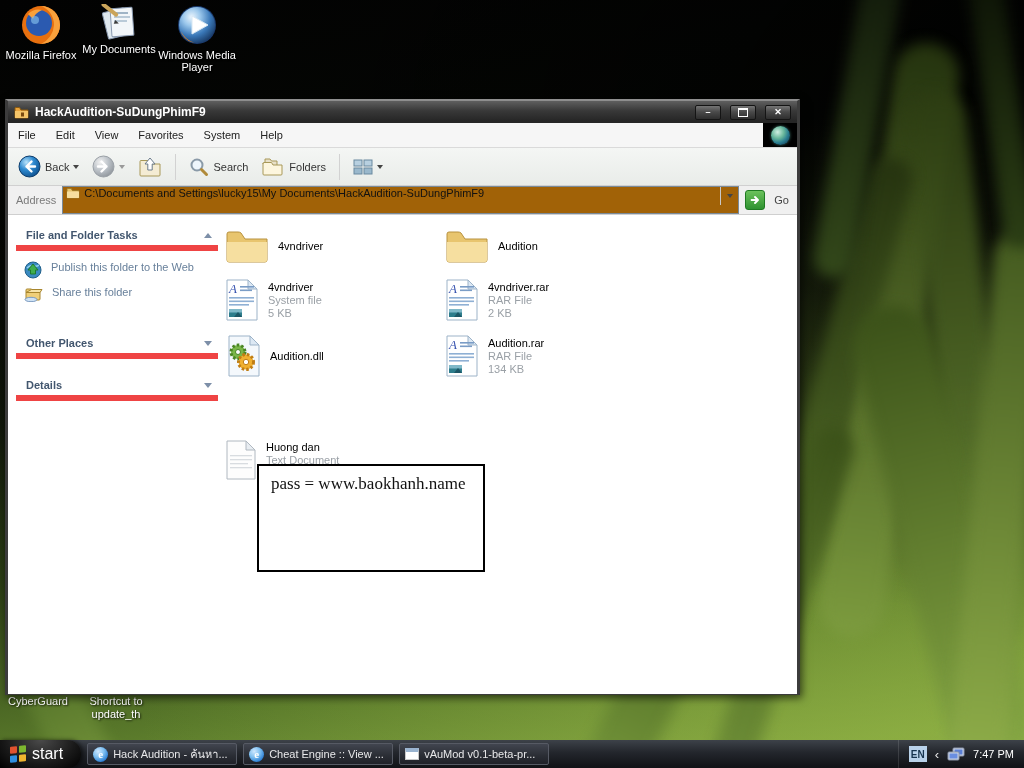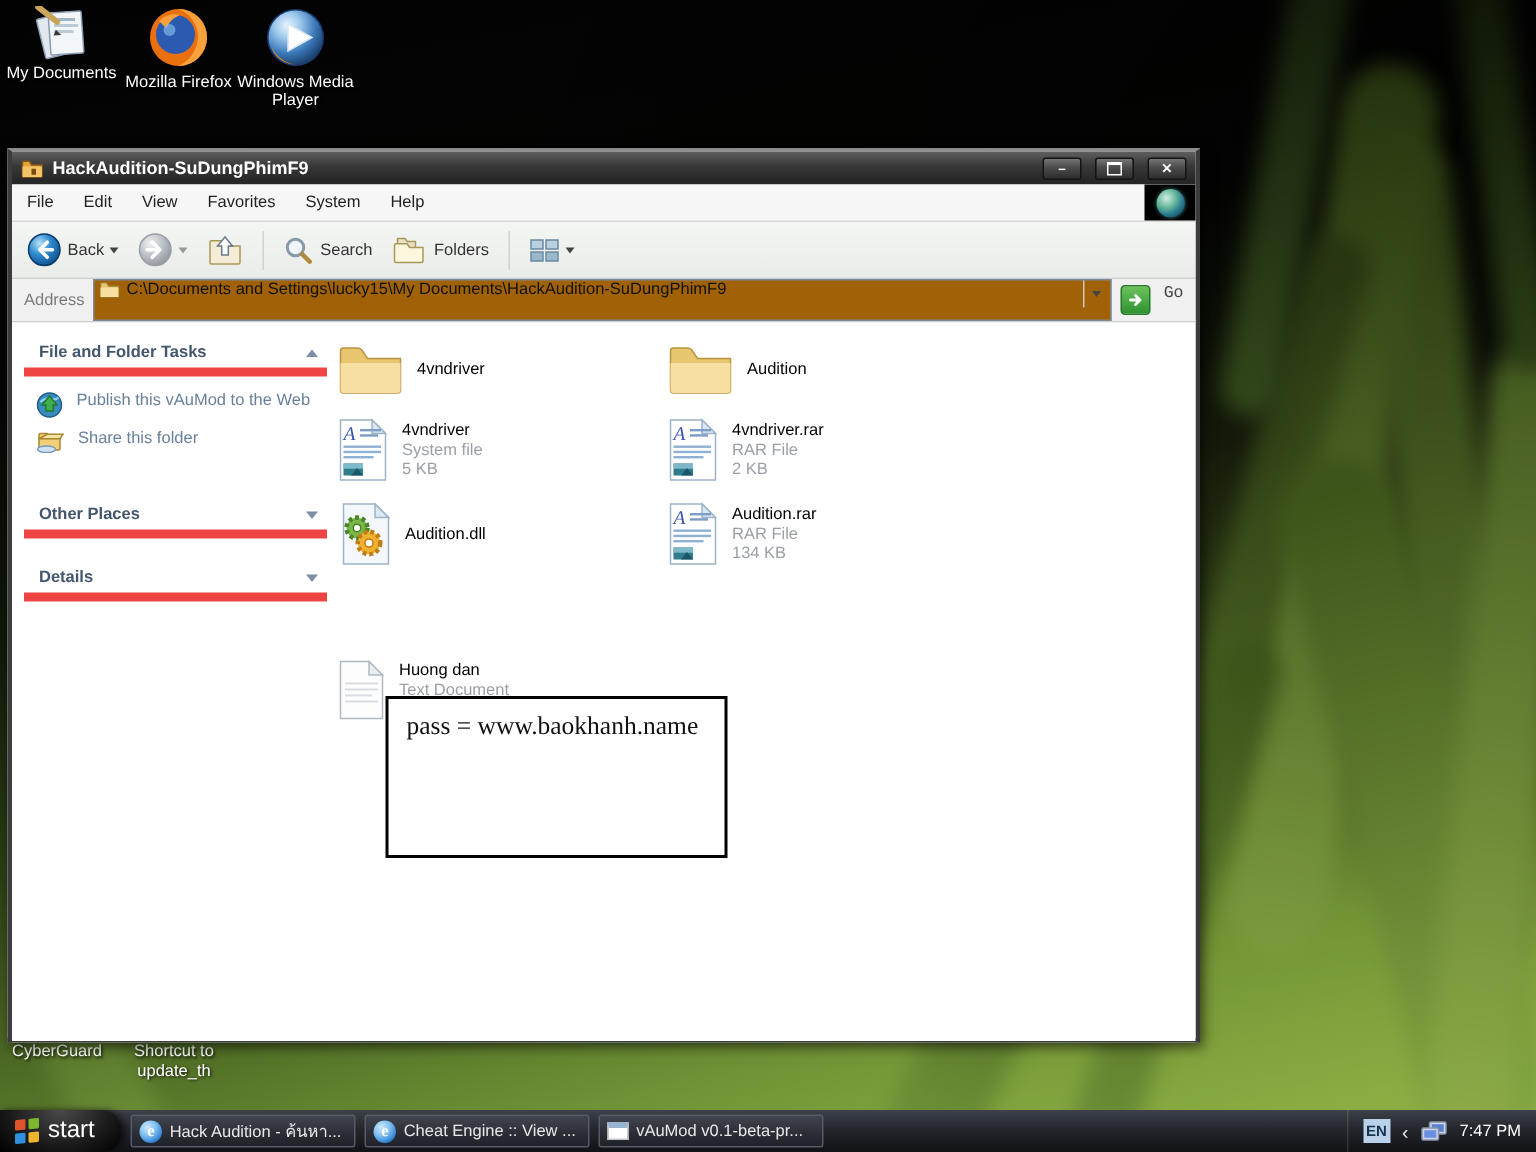--- a/index.html
+++ b/index.html
@@ -46,21 +46,21 @@
   .toolbar{height:37px;background:linear-gradient(#f4f6f4,#e9ece9);border-bottom:1px solid #d0d0d0;display:flex;align-items:center;padding:0 6px;gap:5px;}
   .tbtn{display:flex;align-items:center;gap:4px;font-size:11px;color:#333;padding:2px 4px;}
   .caret{width:0;height:0;border-left:3px solid transparent;border-right:3px solid transparent;border-top:4px solid #444;}
   .caret.dis{border-top-color:#9a9a9a;}
   .tsep{width:1px;height:26px;background:#d2d2d2;margin:0 4px;}
   .addrbar{height:28px;background:#f0f0f0;border-bottom:1px solid #cfcfcf;display:flex;align-items:center;padding:0 8px;gap:6px;}
   .addrlbl{font-size:11px;color:#7a7a7a;}
   .addrbox{flex:1;height:28px;background:#a16207;border:1px solid #7a8a99;display:flex;align-items:flex-start;padding-left:3px;box-sizing:border-box;}
   .addrbox .path{flex:1;font-size:11px;color:#111;margin-left:4px;white-space:nowrap;overflow:hidden;}
   .addrdrop{width:17px;height:18px;display:flex;align-items:center;justify-content:center;border-left:1px solid #c8c8c8;}
-  .gobtn{display:flex;gap:9px;font-size:11px;color:#444;font-family:Liberation Mono, monospace;}
+  .gobtn{display:flex;align-items:center;gap:9px;font-size:11px;color:#444;}
   .goicon{width:18px;height:18px;border-radius:3px;background:linear-gradient(#6cc25c,#2e9230);border:1px solid #1f7a22;display:flex;align-items:center;justify-content:center;}
   .wbody{position:relative;height:479px;background:#fff;overflow:hidden;}
   
   .side{position:absolute;left:8px;top:12px;width:202px;font-size:11px;}
   .shead{display:flex;justify-content:space-between;align-items:center;padding:2px 6px 4px 10px;border-bottom:6px solid #ef4444;color:#42566e;font-weight:bold;}
   .tri-up{width:0;height:0;border-left:4px solid transparent;border-right:4px solid transparent;border-bottom:5px solid #7d8fa8;}
   .tri-dn{width:0;height:0;border-left:4px solid transparent;border-right:4px solid transparent;border-top:5px solid #7d8fa8;}
   .stasks{margin:10px 0 0 8px;}
   .sitem{display:flex;gap:9px;margin-bottom:7px;color:#68809b;line-height:13px;align-items:flex-start;}
   .sitem .si{flex:0 0 18px;}
@@ -112,43 +112,43 @@
     <div class="blade b6"></div>
     <div class="blade b7"></div>
     <div class="blade b8"></div>
     <div class="blade b9"></div>
     <div class="blade b10"></div>
   </div>
 
   <div class="dicons">
     <div class="dicon">
       <span>
+        <svg width="42" height="42" viewBox="0 0 42 42">
+          <circle cx="21" cy="21" r="19" fill="#e8700f"></circle>
+          <circle cx="19" cy="19" r="13" fill="#2b5ab0"></circle>
+          <path d="M21 2 A19 19 0 0 1 40 21 A19 19 0 0 1 21 40 A22 22 0 0 0 34 21 A20 20 0 0 0 21 2 Z" fill="#f9a13c"></path>
+          <path d="M8 10 Q14 4 22 6 Q15 9 13 15 Z" fill="#f9a13c"></path>
+          <circle cx="15" cy="16" r="4" fill="#7fb8e8" opacity=".7"></circle>
+        </svg>
+      </span>
+      <span class="lbl">Mozilla Firefox</span>
+    </div>
+    <div class="dicon">
+      <span>
         <svg width="44" height="36" viewBox="0 0 44 36">
           <rect x="8" y="6" width="22" height="27" rx="1" fill="#dfe8ee" stroke="#8a9ab0" transform="rotate(-14 19 19)"></rect>
           <rect x="14" y="4" width="22" height="28" rx="1" fill="#f2f6f9" stroke="#8a9ab0" transform="rotate(-4 25 18)"></rect>
           <rect x="17" y="8" width="14" height="2" fill="#9fb4c6"></rect>
             <rect x="17" y="12" width="16" height="2" fill="#b9cad8"></rect>
           <rect x="17" y="16" width="13" height="2" fill="#b9cad8"></rect>
           <rect x="2" y="2" width="20" height="4" rx="2" fill="#caa45a" transform="rotate(38 10 6)"></rect>
           <polygon points="18,16 22,19 17,20" fill="#3a3a3a" transform="rotate(8 19 18)"></polygon>
         </svg>
       </span>
       <span class="lbl">My Documents</span>
-    </div>
-    <div class="dicon">
-      <span>
-        <svg width="42" height="42" viewBox="0 0 42 42">
-          <circle cx="21" cy="21" r="19" fill="#e8700f"></circle>
-          <circle cx="19" cy="19" r="13" fill="#2b5ab0"></circle>
-          <path d="M21 2 A19 19 0 0 1 40 21 A19 19 0 0 1 21 40 A22 22 0 0 0 34 21 A20 20 0 0 0 21 2 Z" fill="#f9a13c"></path>
-          <path d="M8 10 Q14 4 22 6 Q15 9 13 15 Z" fill="#f9a13c"></path>
-          <circle cx="15" cy="16" r="4" fill="#7fb8e8" opacity=".7"></circle>
-        </svg>
-      </span>
-      <span class="lbl">Mozilla Firefox</span>
     </div>
     <div class="dicon">
       <span>
         <svg width="42" height="42" viewBox="0 0 42 42">
           <circle cx="21" cy="21" r="19" fill="#1a3a6e"></circle>
           <circle cx="21" cy="21" r="18" fill="url(#wmpg)"></circle>
           <defs>
               <radialGradient id="wmpg" cx="35%" cy="28%" r="80%">
             <stop offset="0%" stop-color="#eaf4fc"></stop>
                 <stop offset="30%" stop-color="#9cc8ec"></stop>
@@ -295,21 +295,21 @@
         <div class="stasks">
           <div class="sitem">
             <span class="si">
               <svg width="18" height="18" viewBox="0 0 18 18">
                 <circle cx="9" cy="9" r="8" fill="#3a8ac0"></circle>
                 <circle cx="9" cy="9" r="8" fill="none" stroke="#1f5e8a"></circle>
                 <path d="M3 7 Q6 4 9 5 Q13 6 15 4" stroke="#8fd0ee" stroke-width="1.5" fill="none"></path>
                 <path d="M9 3 L14 9 L11.5 9 L11.5 13 L6.5 13 L6.5 9 L4 9 Z" fill="#3fae4e" stroke="#1e7a2c"></path>
               </svg>
             </span>
-            <span>Publish this vAuMod to the Web</span>
+            <span>Publish this folder to the Web</span>
           </div>
           <div class="sitem">
             <span class="si">
               <svg width="19" height="16" viewBox="0 0 19 16">
                 <path d="M2 4 L2 13 Q2 14 3 14 L15 14 Q16 14 16 13 L16 5.5 L9 5.5 L7.5 3 L3 3 Q2 3 2 4 Z" fill="#f0cf78" stroke="#a8862e"></path>
                 <path d="M2 6.5 L16 6.5 L18 3.5 L7.5 3.5 Z" fill="#f8e4a8" stroke="#a8862e"></path>
                 <ellipse cx="7" cy="13.5" rx="6" ry="2.2" fill="#cfe2f4" stroke="#7a9ac0"></ellipse>
               </svg>
             </span>
             <span>Share this folder</span>

